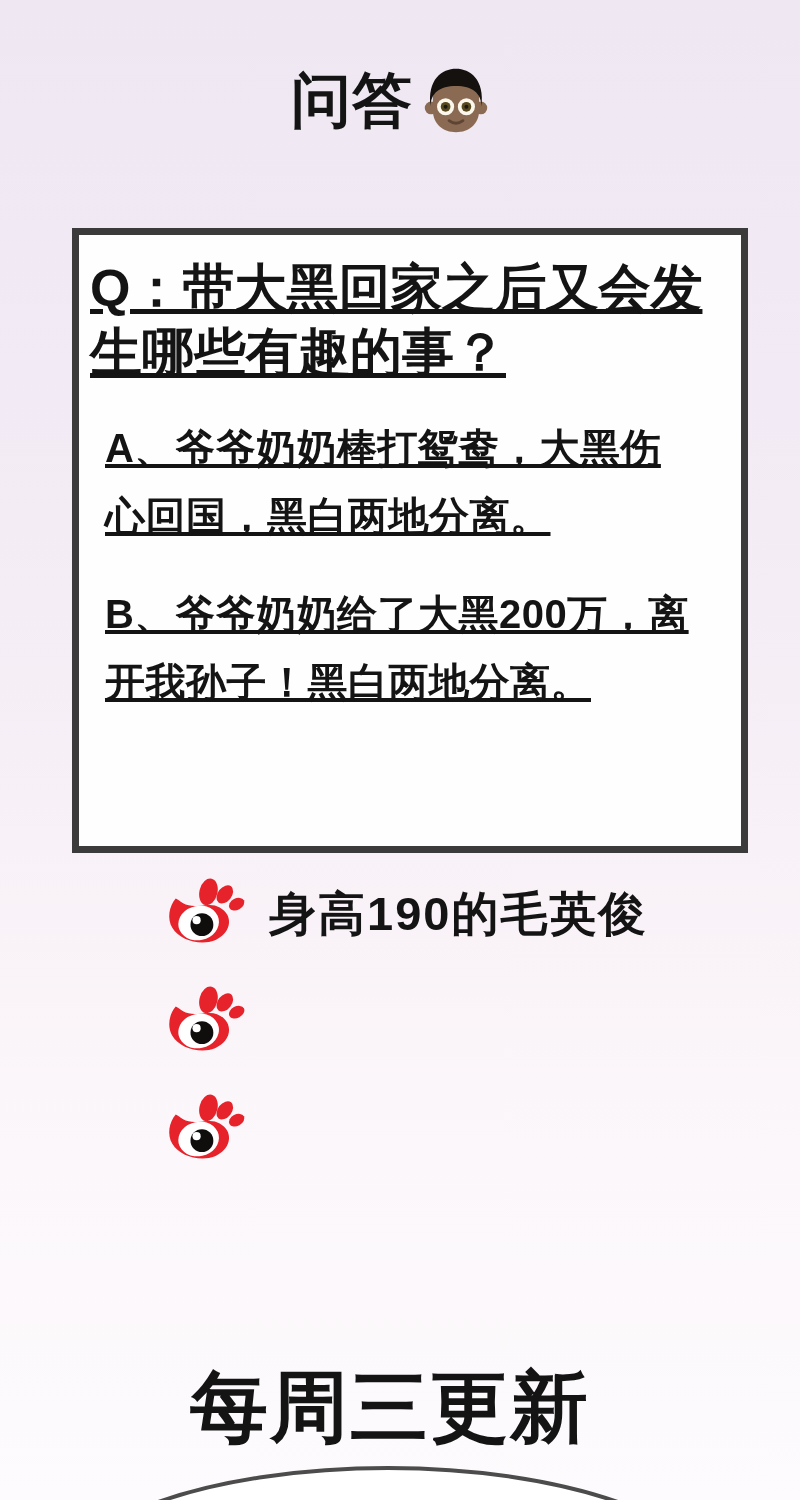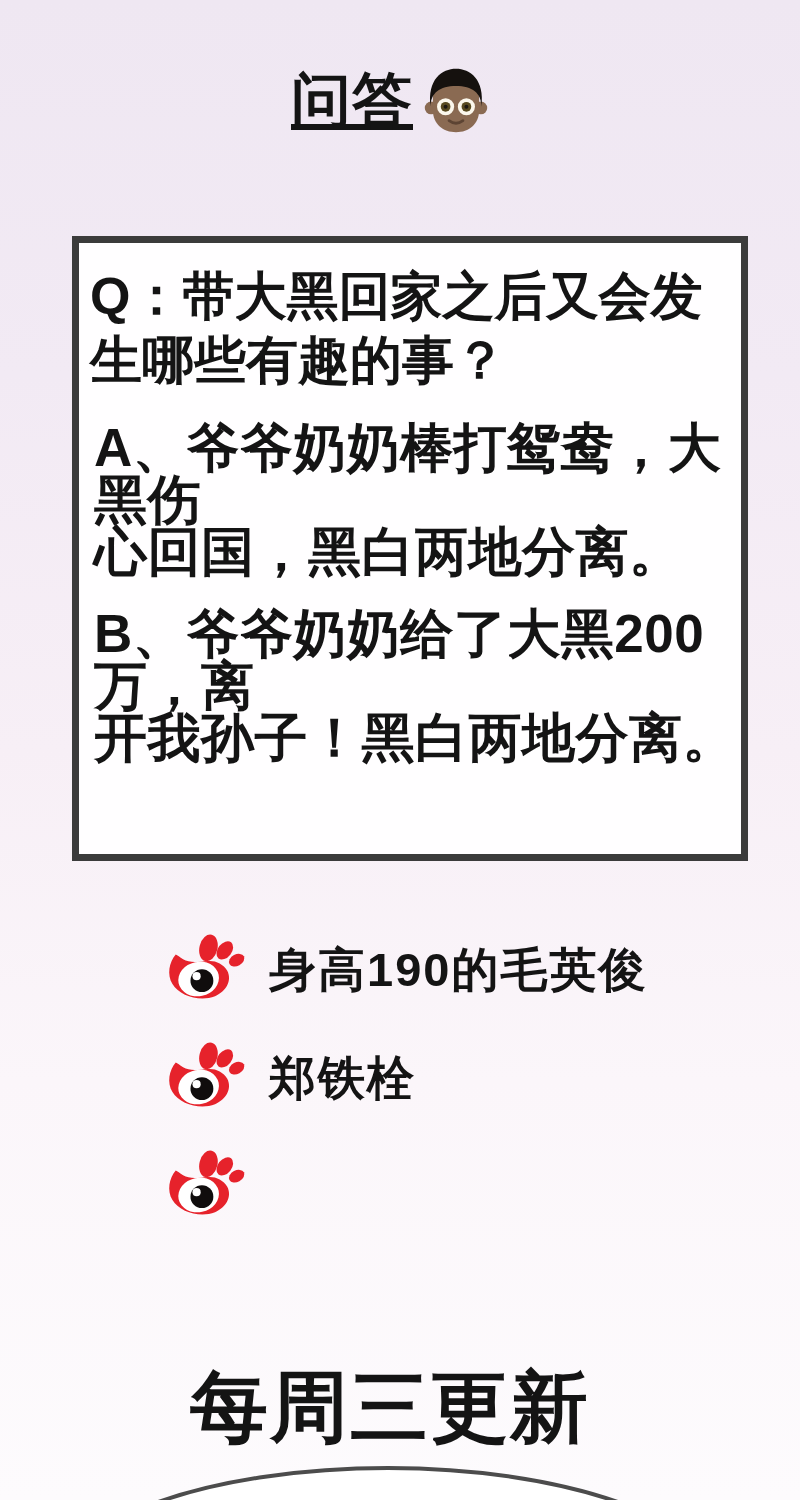--- a/index.html
+++ b/index.html
@@ -10,41 +10,42 @@
     background:linear-gradient(180deg,#efe7f2 0%,#f2eaf4 25%,#f7eff6 50%,#fbf6fa 72%,#fdfbfd 100%);
     font-family:"Liberation Sans","DejaVu Sans",sans-serif;
     font-weight:bold;
     color:#141414;
   }
   .title-row{
     position:absolute;top:64px;left:0;width:100%;
     display:flex;justify-content:center;align-items:center;gap:6px;
     transform:translateX(-8px);
   }
-  .title-text{font-size:60px;line-height:1;letter-spacing:1px;text-decoration:underline;}
+  .title-text{font-size:60px;line-height:1;letter-spacing:1px;}
   .title-emoji{width:74px;height:74px;display:block;}
   .qcard{
-    position:absolute;left:72px;top:236px;width:676px;height:625px;
+    position:absolute;left:72px;top:228px;width:676px;height:625px;
     box-sizing:border-box;
     background:#fffeff;
     border:7px solid #3b3b3b;
+    text-decoration:underline;
   }
   .question{
     margin:21px 8px 0 11px;
     font-size:52px;line-height:64px;
     white-space:pre-line;
     letter-spacing:0px;
   }
   .option{
-    margin:30px 4px 0 15px;
-    font-size:53px;line-height:52px;
+    margin:30px 4px 0 26px;
+    font-size:40px;line-height:68px;
     white-space:pre-line;
     letter-spacing:0.5px;
   }
-  .weibo-list{position:absolute;left:165px;top:933px;text-align:right;}
+  .weibo-list{position:absolute;left:165px;top:877px;text-align:right;}
   .weibo-row{display:flex;align-items:center;gap:22px;height:74px;margin-bottom:34px;}
   .weibo-icon{width:82px;height:72px;display:block;flex:0 0 auto;}
   .weibo-name{font-size:47px;letter-spacing:2px;white-space:nowrap;}
   .schedule{
     position:absolute;top:1356px;left:0;width:100%;
     text-align:center;font-size:78px;letter-spacing:2px;
     transform:translateX(-10px);
   }
   .bubble-svg{position:absolute;left:0;top:1462px;display:block;}
 </style>
@@ -97,21 +98,20 @@
     <div class="weibo-row">
       <svg class="weibo-icon" viewBox="0 0 100 88" aria-hidden="true">
         <path d="M13 25 C5 34 2 50 9 61 C18 76 43 83 61 76 C75 70 82 57 76 45 C71 36 61 32 52 33 C42 34 30 36 22 31 C18 28 15 26 13 25 Z" fill="#e6222b"></path>
         <ellipse cx="53" cy="17" rx="11" ry="16.5" fill="#e6222b" transform="rotate(14 53 17)"></ellipse>
         <ellipse cx="73" cy="20" rx="8.5" ry="12.5" fill="#e6222b" transform="rotate(38 73 20)"></ellipse>
         <ellipse cx="87.5" cy="32" rx="7" ry="10" fill="#e6222b" transform="rotate(62 87.5 32)"></ellipse>
         <ellipse cx="41" cy="55" rx="25" ry="21" fill="#ffffff" transform="rotate(-12 41 55)"></ellipse>
         <circle cx="45" cy="57" r="14" fill="#100d0d"></circle>
         <circle cx="38.5" cy="51.5" r="5" fill="#ffffff"></circle>
       </svg>
-      <span class="weibo-name">郑铁栓</span>
     </div>
 
     <div class="weibo-row">
       <svg class="weibo-icon" viewBox="0 0 100 88" aria-hidden="true">
         <path d="M13 25 C5 34 2 50 9 61 C18 76 43 83 61 76 C75 70 82 57 76 45 C71 36 61 32 52 33 C42 34 30 36 22 31 C18 28 15 26 13 25 Z" fill="#e6222b"></path>
         <ellipse cx="53" cy="17" rx="11" ry="16.5" fill="#e6222b" transform="rotate(14 53 17)"></ellipse>
         <ellipse cx="73" cy="20" rx="8.5" ry="12.5" fill="#e6222b" transform="rotate(38 73 20)"></ellipse>
         <ellipse cx="87.5" cy="32" rx="7" ry="10" fill="#e6222b" transform="rotate(62 87.5 32)"></ellipse>
         <ellipse cx="41" cy="55" rx="25" ry="21" fill="#ffffff" transform="rotate(-12 41 55)"></ellipse>
         <circle cx="45" cy="57" r="14" fill="#100d0d"></circle>

